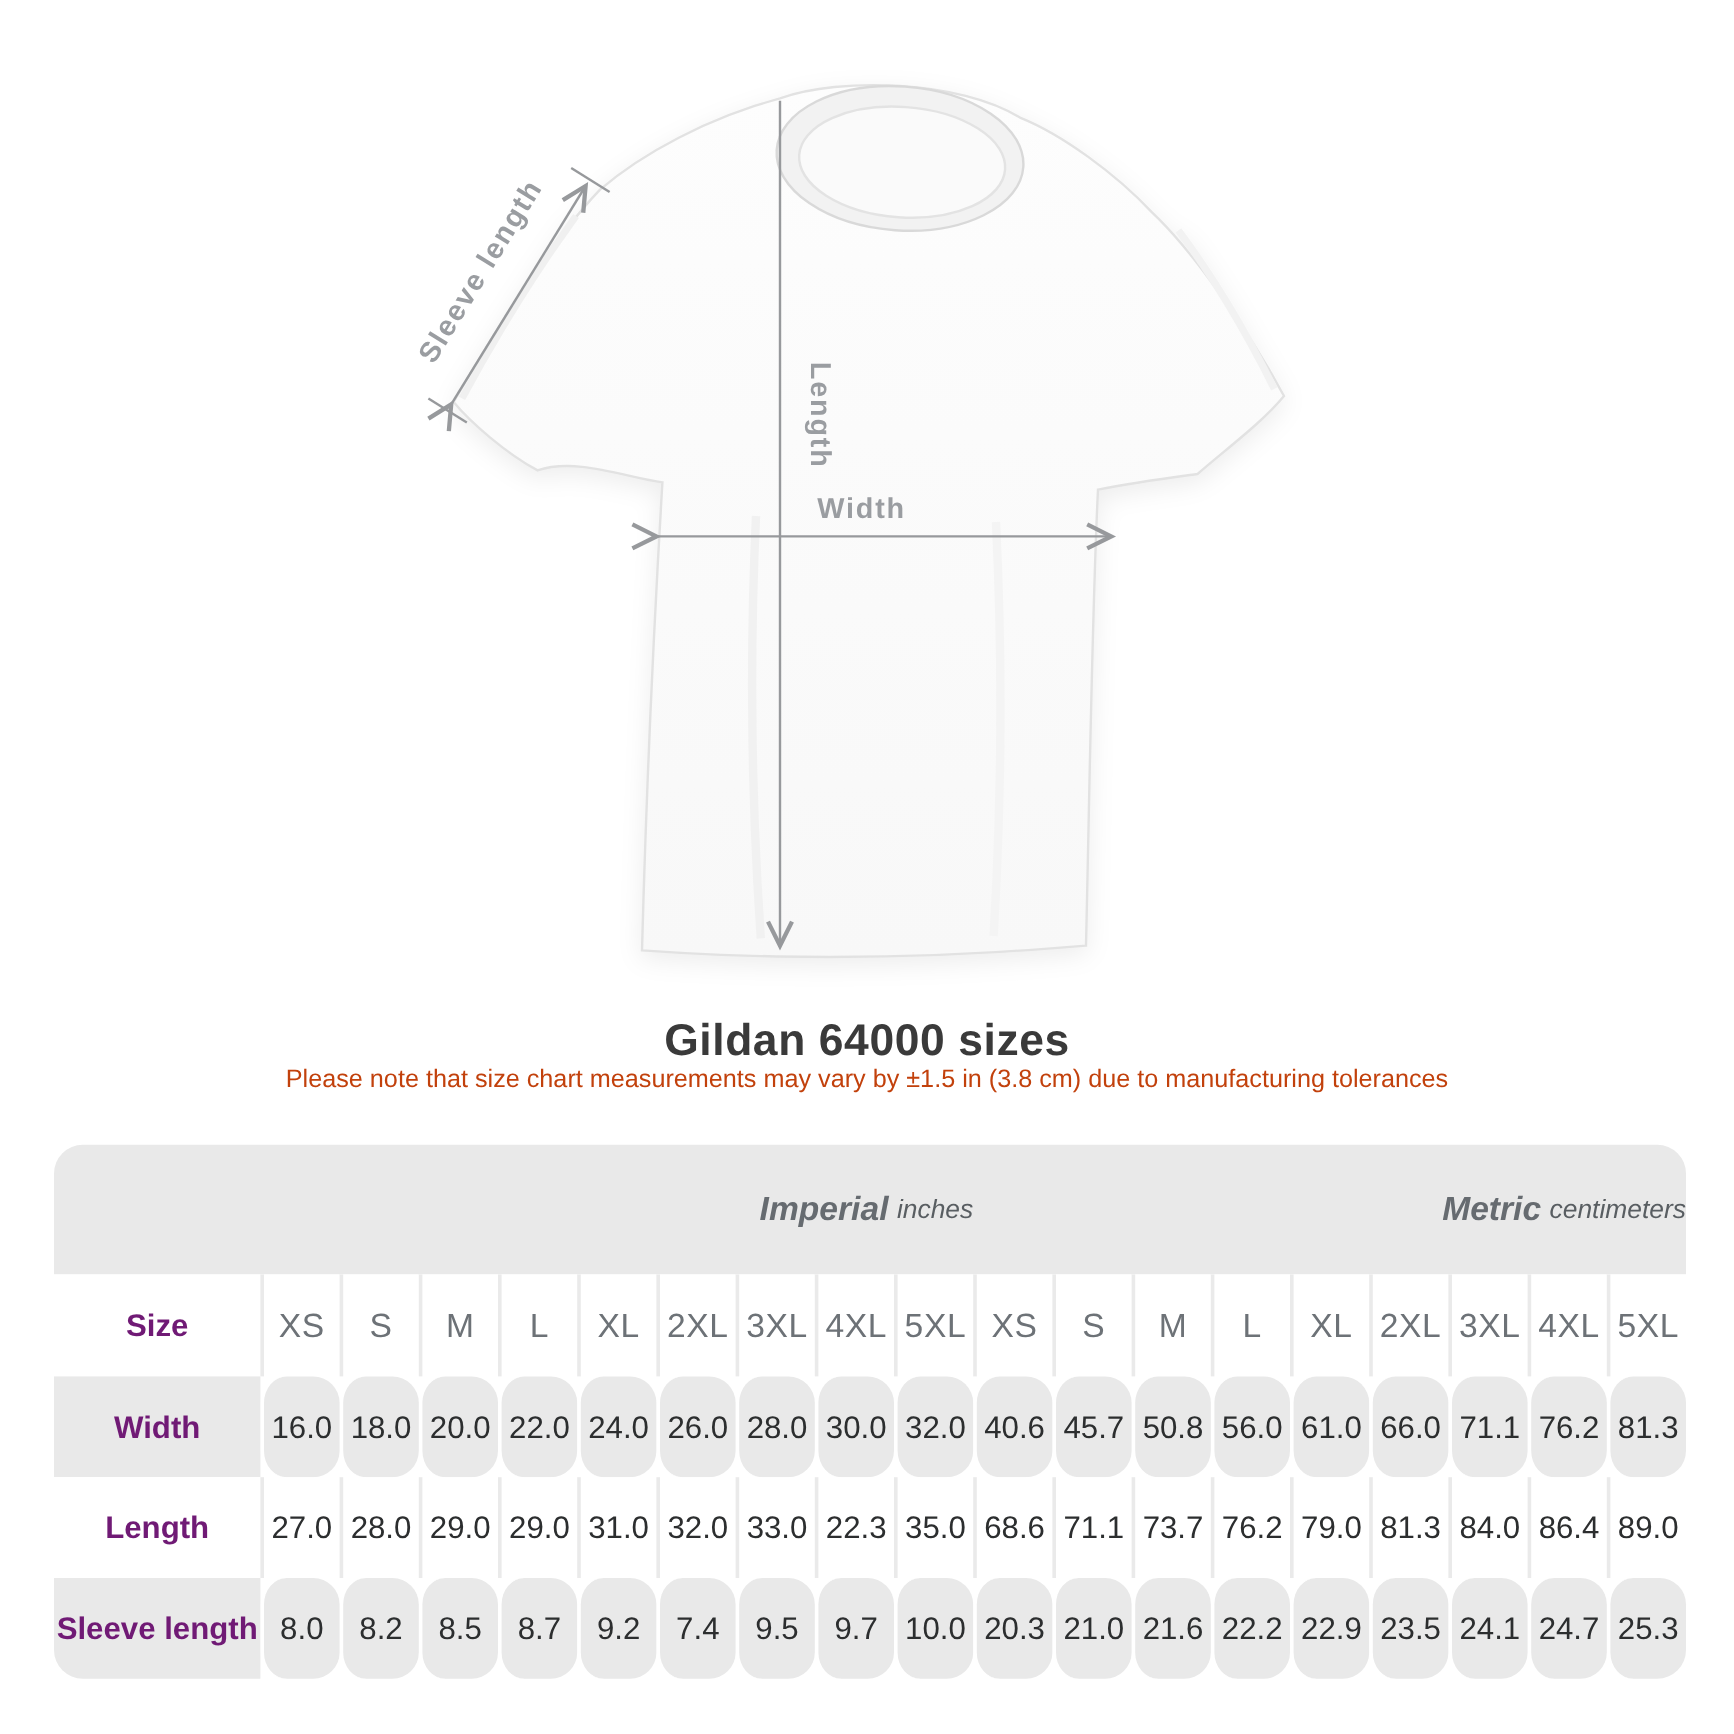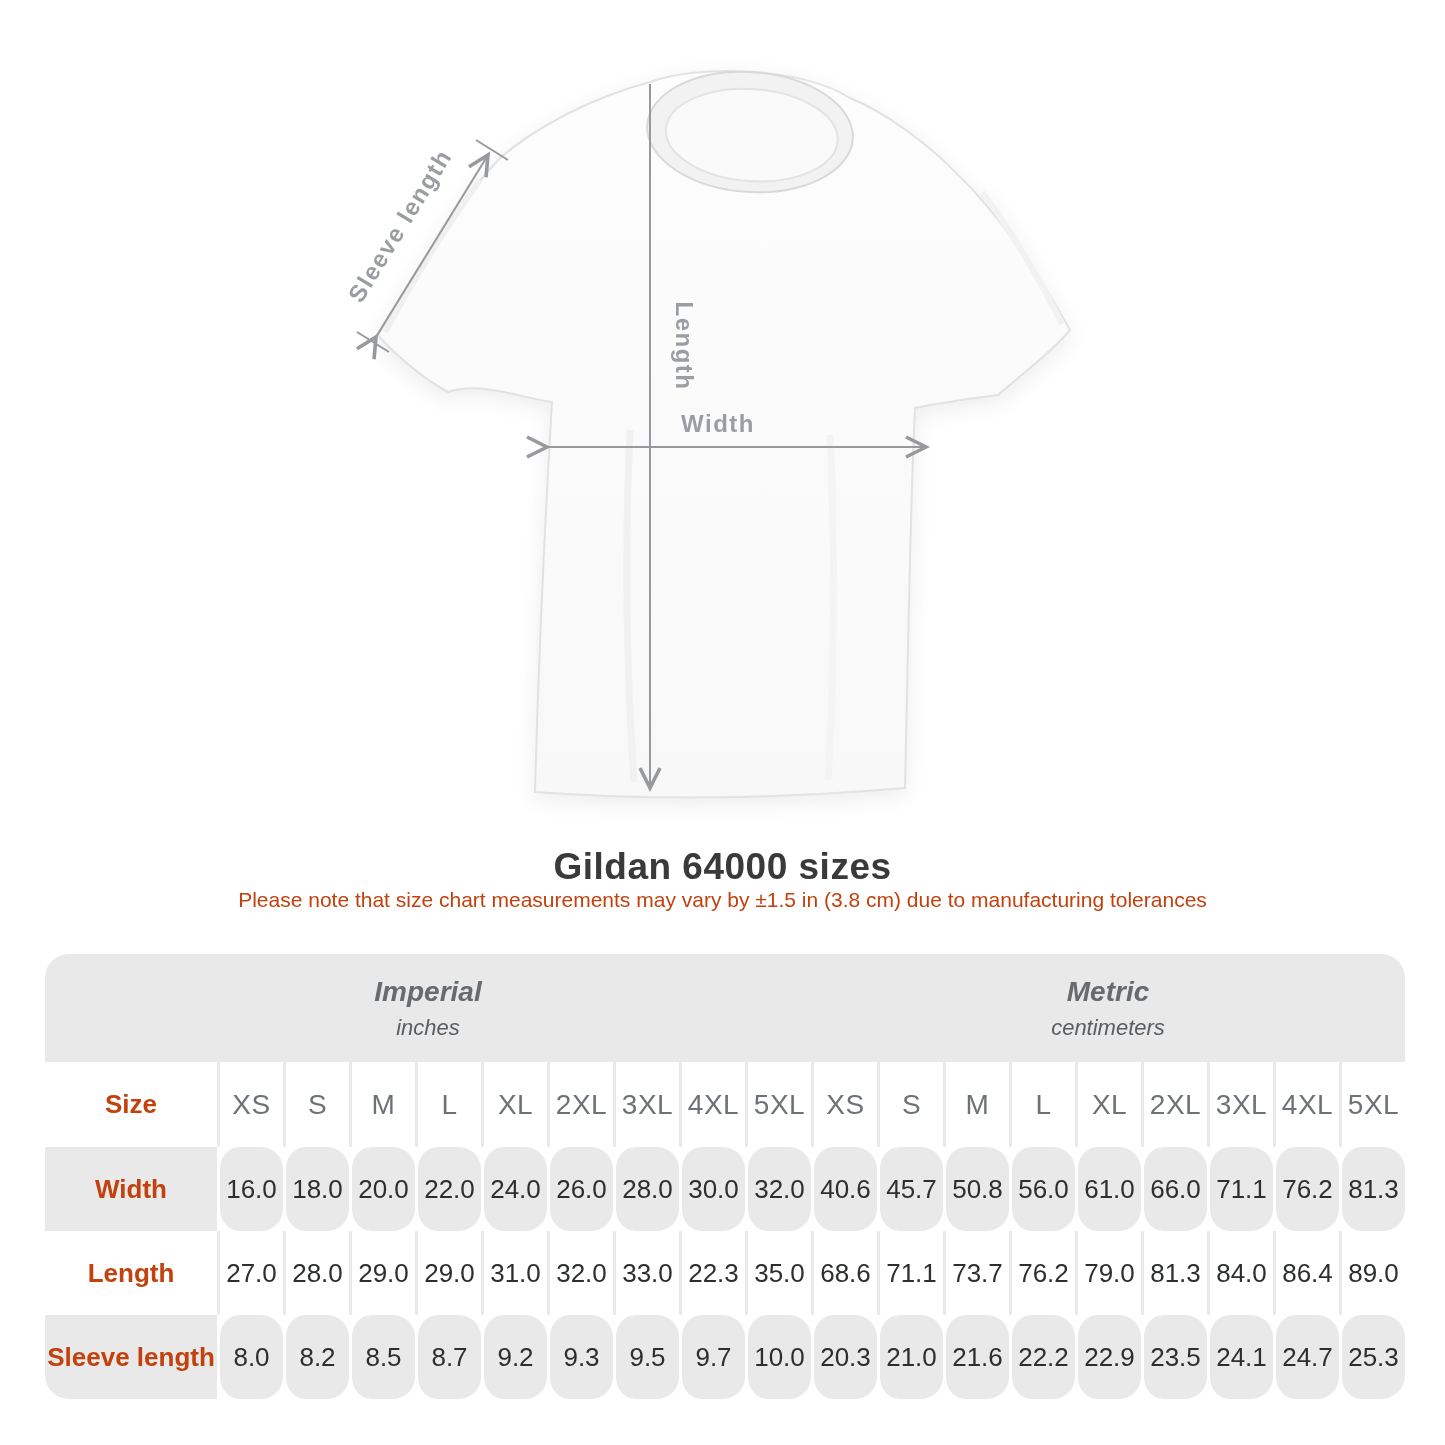--- a/index.html
+++ b/index.html
@@ -19,32 +19,32 @@
   .headline{position:absolute;left:0;top:846px;width:1445px;text-align:center;}
   .page-title{margin:0;font-size:37px;font-weight:bold;color:#3a3a3a;letter-spacing:.5px;text-align:center;}
   .page-subtitle{margin:0 0 0 0;font-size:21px;color:#c2410c;}
 
   
   .size-table{position:absolute;left:45px;top:954px;width:1360px;}
   .unit-header{
     display:grid;grid-template-columns:766px 594px;height:108px;
     background:#e9e9e9;border-radius:24px 24px 0 0;
   }
-  .unit-sec{display:flex;flex-direction:column;align-items:center;justify-content:center;gap:7px;}
+  .unit-sec{display:flex;align-items:center;justify-content:flex-end;gap:7px;}
   .unit-name{font-size:28px;font-weight:bold;font-style:italic;color:#666b70;}
   .unit-sub{font-size:22px;font-style:italic;color:#595e62;}
 
   .trow{display:grid;grid-template-columns:172px repeat(18,1fr);height:84px;}
   .th-row{height:85px;}
   .cell{display:flex;align-items:center;justify-content:center;background:#ffffff;}
   .row-shade .cell{background:#e9e9e9;}
   .row-light .cell:not(:first-child){border-left:3px solid #eaeaea;}
   .row-shade .cell:not(:first-child){border-left:3px solid #ffffff;border-radius:22px;}
   .cell.metric-first{border-left-width:7px;}
-  .lbl{font-weight:bold;color:#c2410c;font-size:26px;}
+  .lbl{font-weight:bold;color:#701a75;font-size:26px;}
   .hd{font-weight:normal;color:#6d7277;font-size:28px;letter-spacing:.5px;}
   .val{color:#2c2e2f;font-size:26px;}
   .last-row .cell:first-child{border-bottom-left-radius:24px;}
   .last-row .cell:last-child{border-bottom-right-radius:24px;}
 </style>
 </head>
 <body>
 
 <div class="shirt-wrap">
   <svg viewBox="0 0 790 790" width="790" height="790">
@@ -183,21 +183,21 @@
         <div class="cell val">86.4</div>
         <div class="cell val">89.0</div>
       </div>
       <div class="trow row-shade last-row">
         <div class="cell lbl">Sleeve length</div>
         <div class="cell val">8.0</div>
         <div class="cell val">8.2</div>
         <div class="cell val">8.5</div>
         <div class="cell val">8.7</div>
         <div class="cell val">9.2</div>
-        <div class="cell val">9.3</div>
+        <div class="cell val">7.4</div>
         <div class="cell val">9.5</div>
         <div class="cell val">9.7</div>
         <div class="cell val">10.0</div>
         <div class="cell val metric-first">20.3</div>
         <div class="cell val">21.0</div>
         <div class="cell val">21.6</div>
         <div class="cell val">22.2</div>
         <div class="cell val">22.9</div>
         <div class="cell val">23.5</div>
         <div class="cell val">24.1</div>

